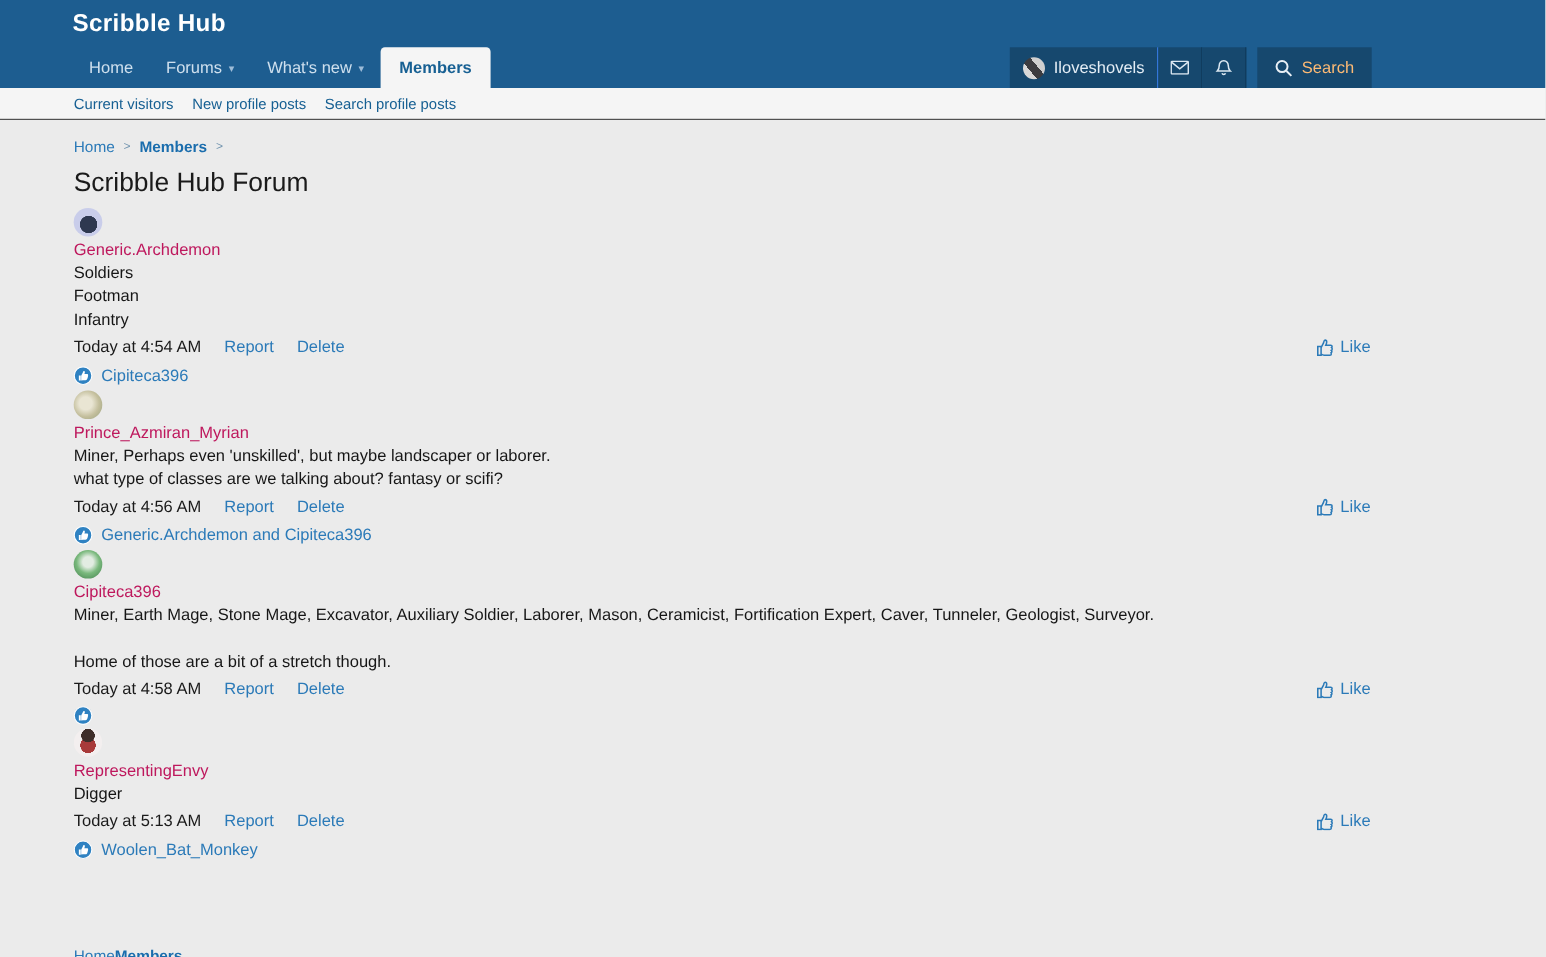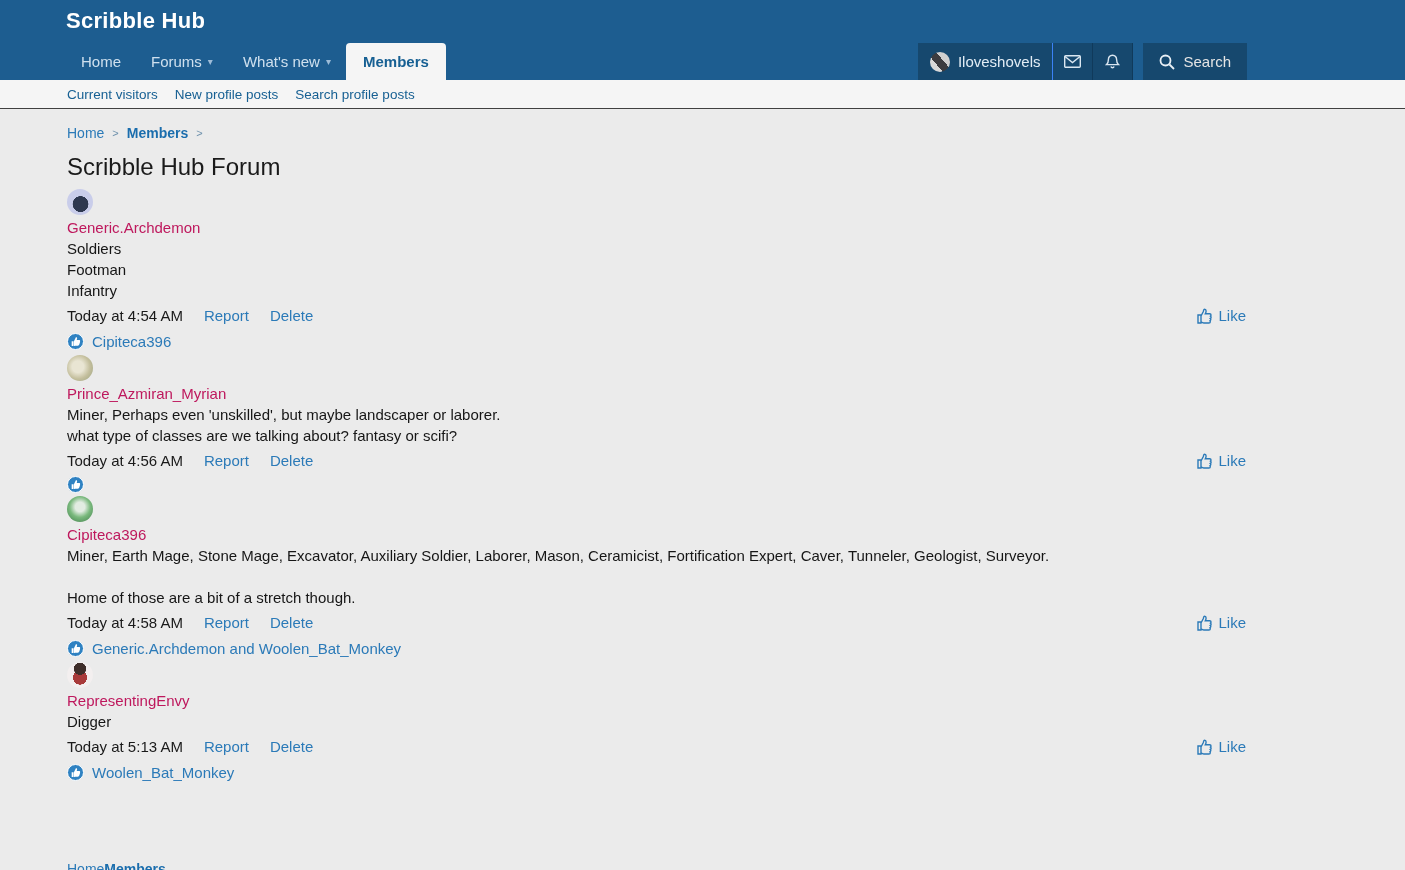--- a/index.html
+++ b/index.html
@@ -20,21 +20,21 @@
   .nav-item .caret { font-size:10px; color:#9dbcd8; margin-left:6px; }
   .nav-item.active { background:#f5f5f5; color:#176093; font-weight:bold; border-radius:4px 4px 0 0; padding:0 17px; }
   .header-actions { position:absolute; right:158px; bottom:0; height:37px; display:flex; align-items:stretch; }
   .hdr-btn { background:#16486e; display:flex; align-items:center; color:#e3edf5; cursor:pointer; }
   .user-btn { padding:0 12px; gap:8px; border-right:1px solid #3b82f6; }
   .user-avatar { width:20px; height:20px; border-radius:50%;
     background:linear-gradient(50deg,#d8d8d8 35%, #3c3c40 35% 62%, #cfcfcf 62%); }
   .icon-btn { width:40px; justify-content:center; border-right:1px solid #103a5b; }
   .icon-btn:last-of-type { border-right:none; }
   .hdr-gap { width:10px; background:transparent; }
-  .search-btn { padding:0 16px; gap:8px; font-size:15px; color:#e5e5e5; }
+  .search-btn { padding:0 16px; gap:8px; font-size:15px; color:#fdba74; }
   .hdr-icon svg { display:block; }
 
   
   .subnav { height:29px; background:#f5f5f5; border-bottom:1px solid #404040;
     display:flex; align-items:center; padding-left:67px; gap:17px; }
   .subnav a { color:#176093; font-size:13.5px; }
 
   
   .content { margin-left:67px; width:1179px; padding-top:15px; }
   .breadcrumb { display:flex; align-items:center; font-size:14px; height:18px; }
@@ -187,20 +187,21 @@
         </span>
         <span>Like</span>
       </a>
     </div>
     <div class="reaction-row">
       <span class="reaction-badge">
         <svg width="10" height="10" viewBox="0 0 15 15" fill="#ffffff">
           <path d="M1 6.5 h2.6 v7 H1 Z M4.2 13 V6.8 L6.6 2 c.3-.7.5-1.6 1.3-1.6 c.9 0 1.3.8 1.3 1.6 c0 1.1-.7 2.6-.7 2.6 h4.1 c.6 0 1.1.5 1.1 1.1 c0 2.2-1 5.8-2 6.8 c-.4.4-1 .5-1.6.5 H6 C5 13.8 4.2 13 4.2 13 Z"></path>
         </svg>
       </span>
+      <a class="reaction-names">Generic.Archdemon and Cipiteca396</a>
     </div>
   </div>
 
   <div class="post">
     <a class="avatar avatar-cipiteca"></a>
     <a class="author">Cipiteca396</a>
     <div class="post-line">Miner, Earth Mage, Stone Mage, Excavator, Auxiliary Soldier, Laborer, Mason, Ceramicist, Fortification Expert, Caver, Tunneler, Geologist, Surveyor.</div>
     <div class="post-line"></div>
     <div class="post-line">Home of those are a bit of a stretch though.</div>
     <div class="post-meta">
@@ -215,21 +216,20 @@
         </span>
         <span>Like</span>
       </a>
     </div>
     <div class="reaction-row">
       <span class="reaction-badge">
         <svg width="10" height="10" viewBox="0 0 15 15" fill="#ffffff">
           <path d="M1 6.5 h2.6 v7 H1 Z M4.2 13 V6.8 L6.6 2 c.3-.7.5-1.6 1.3-1.6 c.9 0 1.3.8 1.3 1.6 c0 1.1-.7 2.6-.7 2.6 h4.1 c.6 0 1.1.5 1.1 1.1 c0 2.2-1 5.8-2 6.8 c-.4.4-1 .5-1.6.5 H6 C5 13.8 4.2 13 4.2 13 Z"></path>
         </svg>
       </span>
-      <a class="reaction-names">Generic.Archdemon and Woolen_Bat_Monkey</a>
     </div>
   </div>
 
   <div class="post">
     <a class="avatar avatar-envy"></a>
     <a class="author">RepresentingEnvy</a>
     <div class="post-line">Digger</div>
     <div class="post-meta">
       <a class="meta-date">Today at 5:13 AM</a>
       <a class="meta-link">Report</a>

